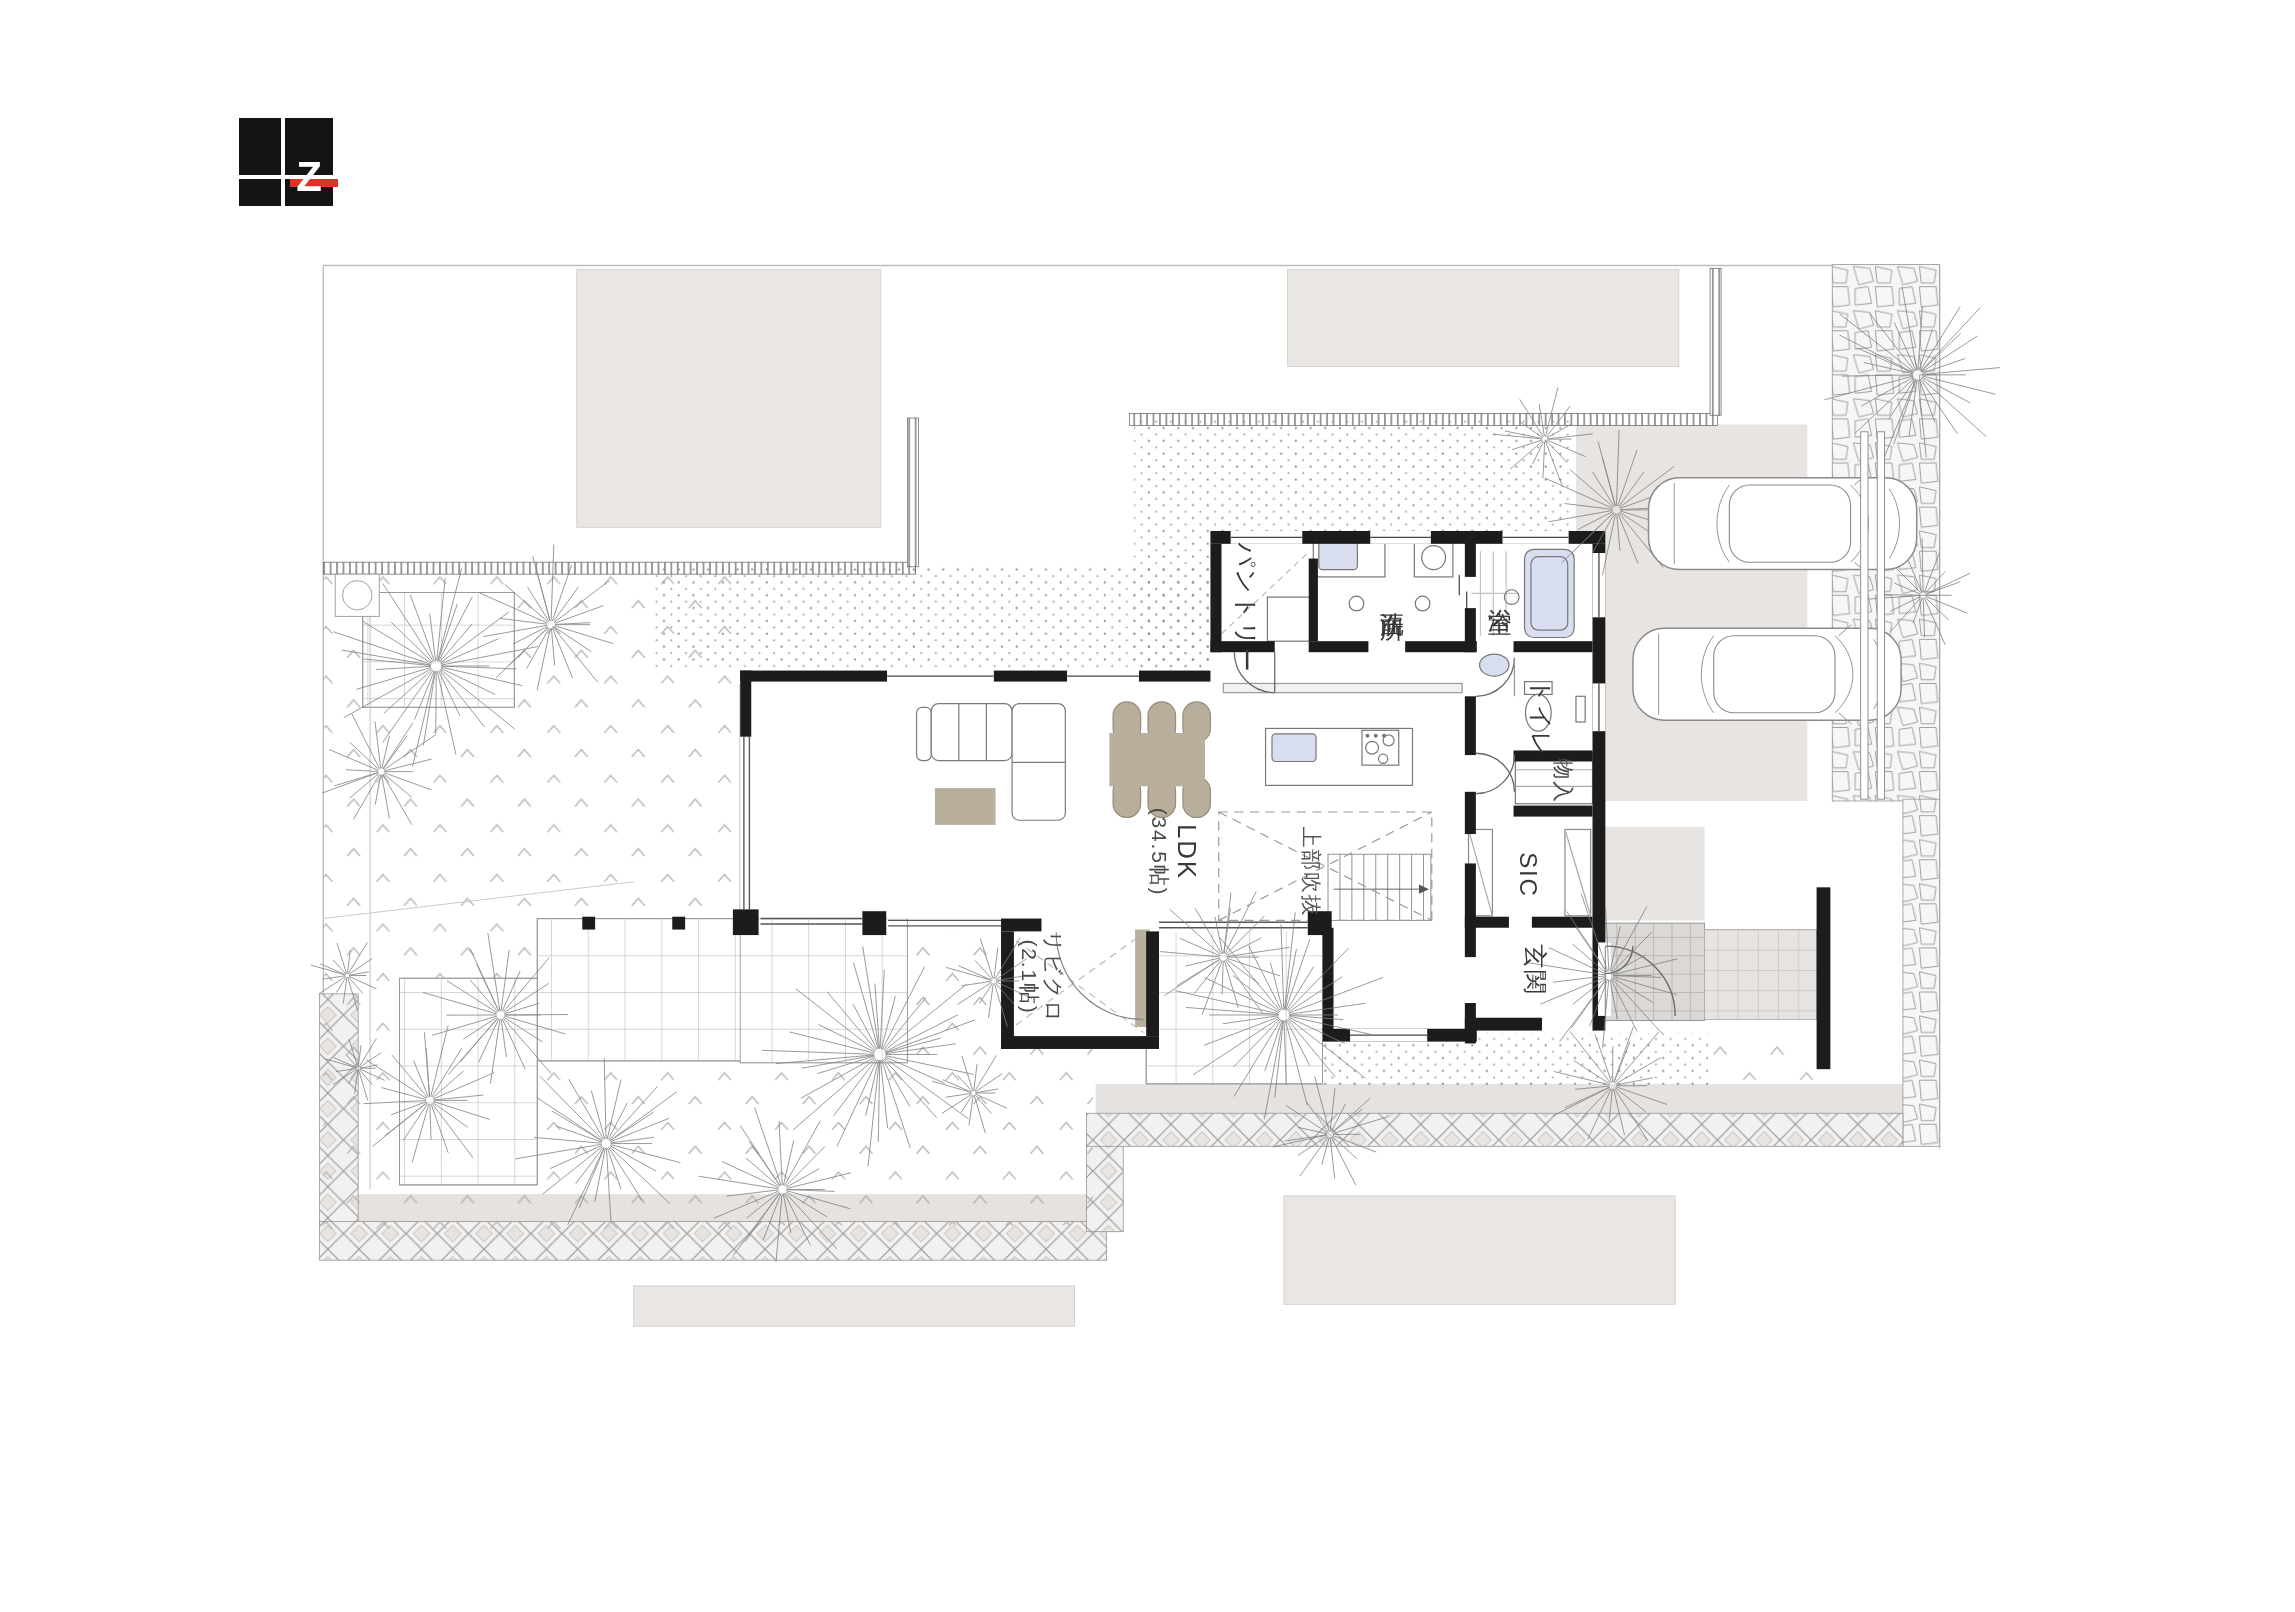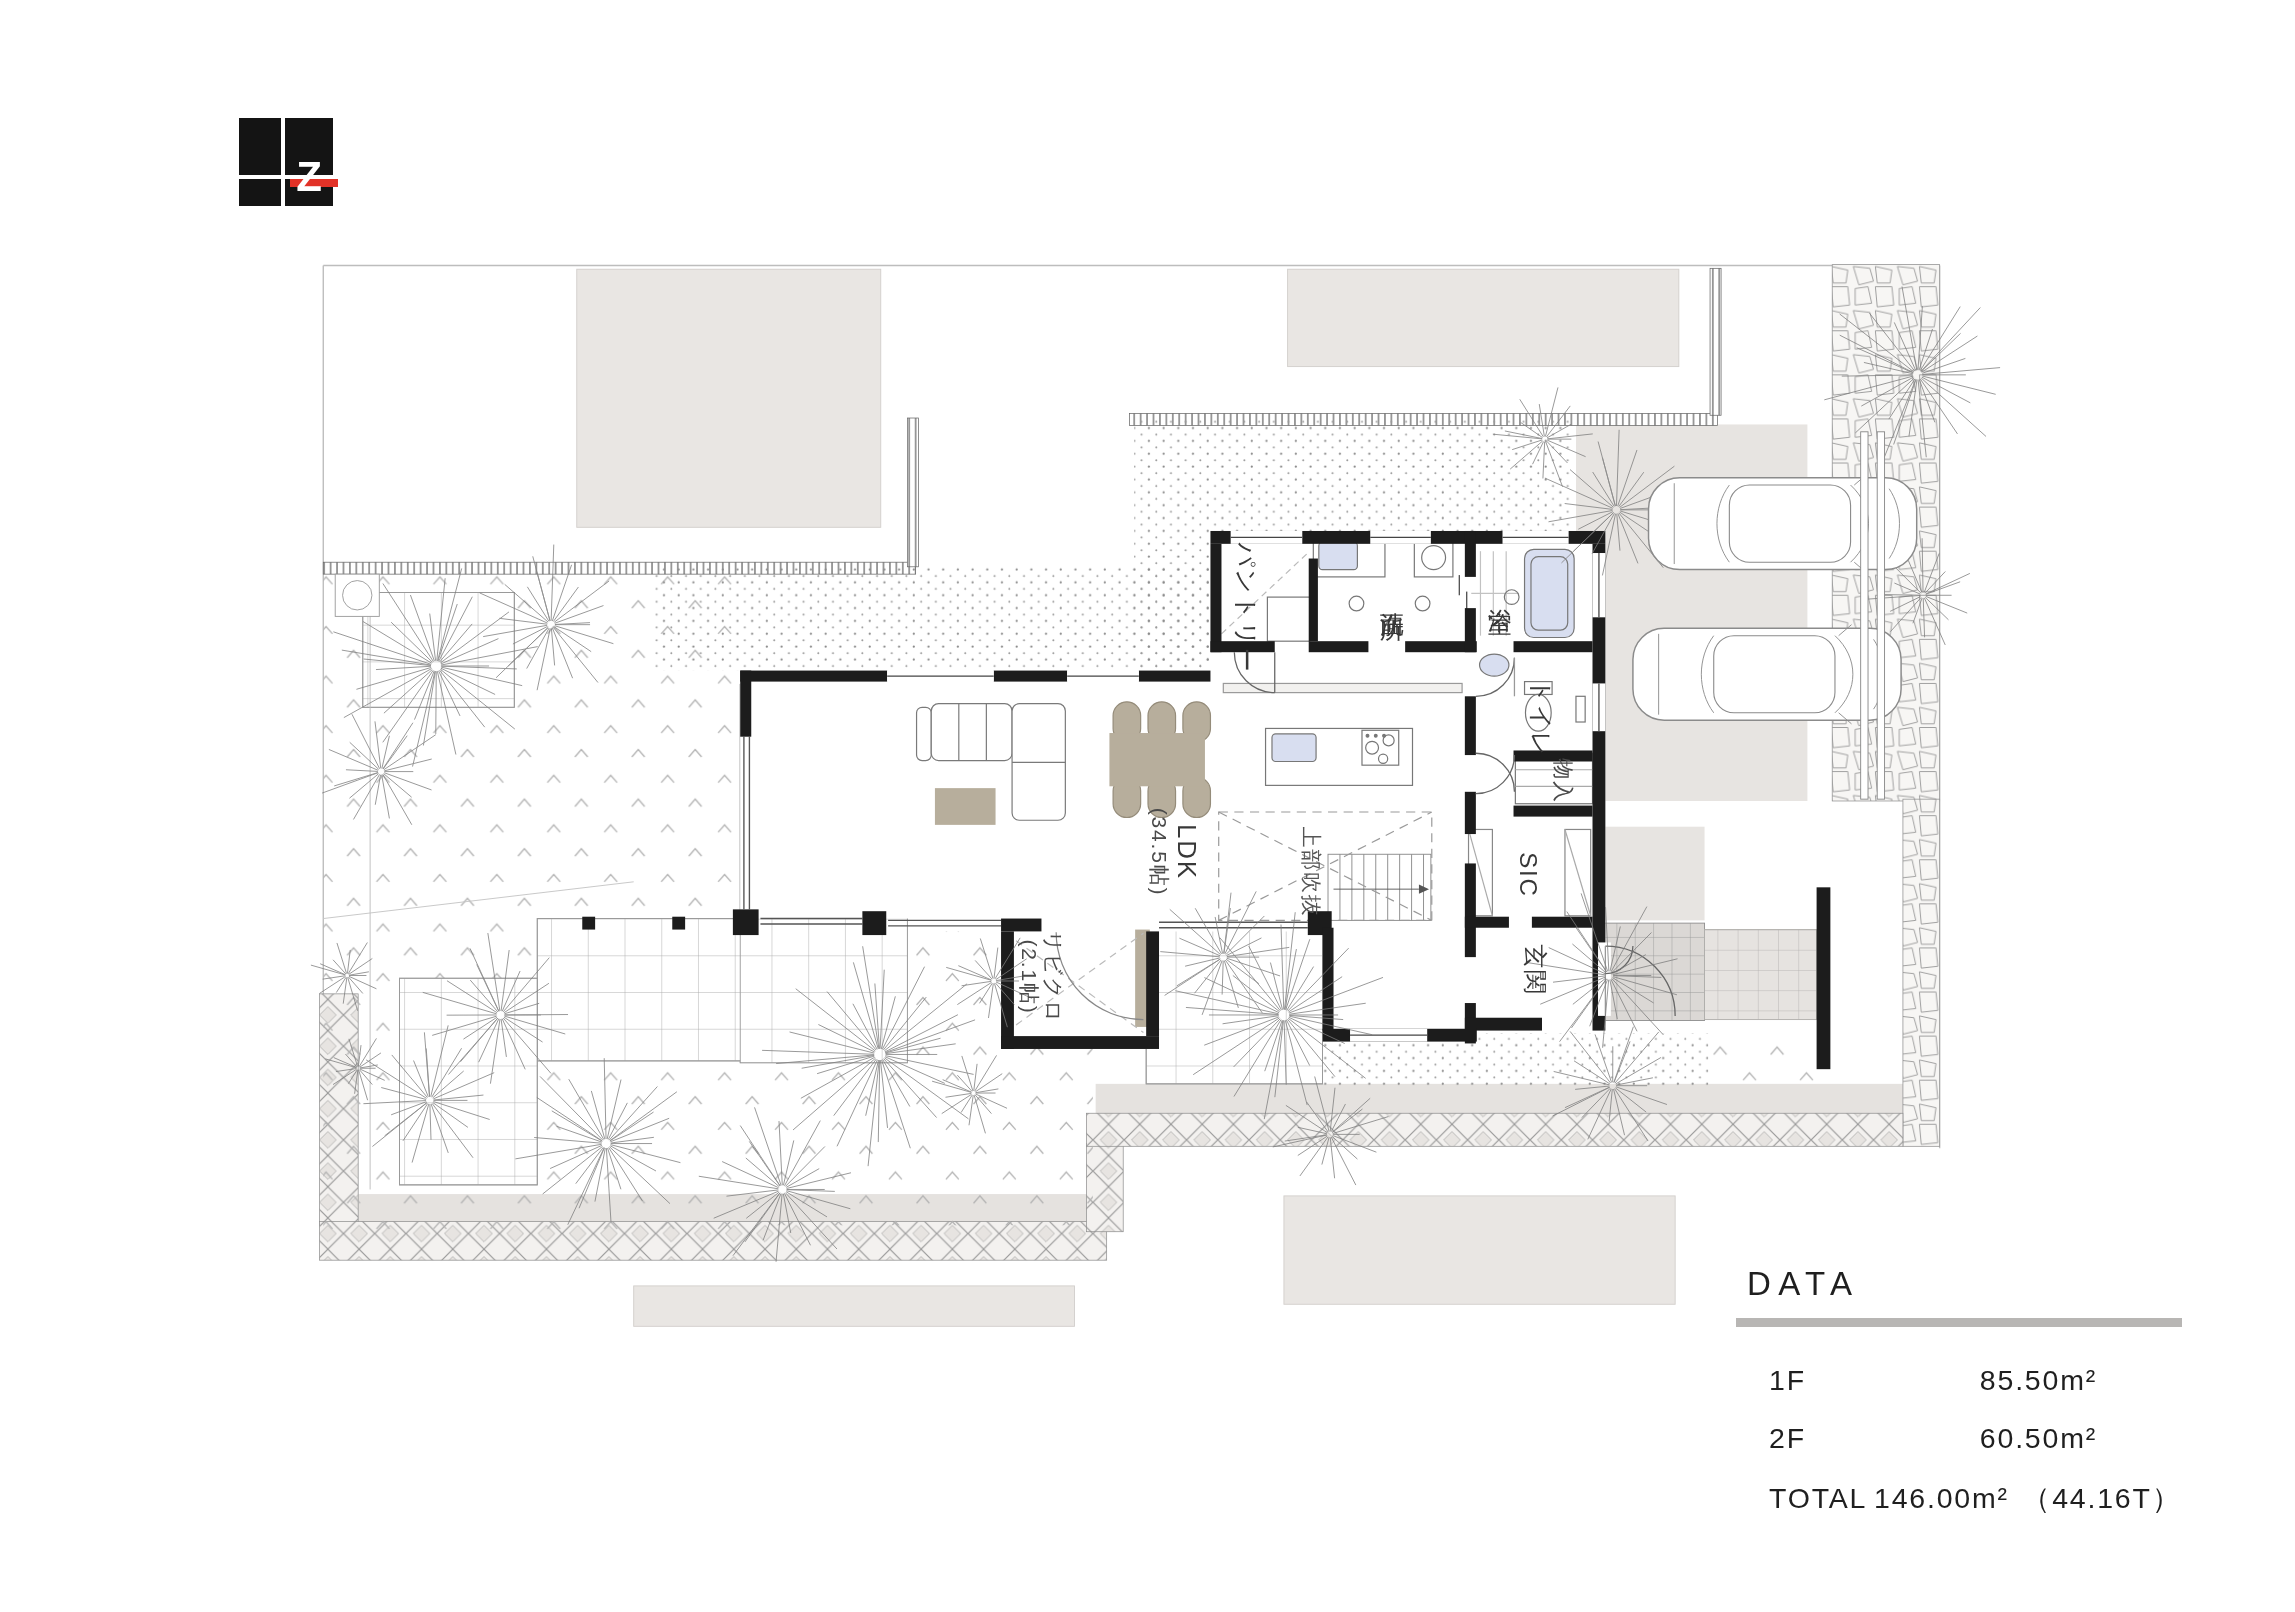--- a/index.html
+++ b/index.html
@@ -868,36 +868,15 @@
     <div>LDK</div>
     <div class="sm">(34.5帖)</div>
   </div>
   <div class="lab rot sm" style="left:1041px;top:977px;">
     <div>リビクロ</div>
     <div>(2.1帖)</div>
   </div>
   <div class="lab rot sm" style="left:1311px;top:872px;color:#555;">上部吹抜</div>
 </div>
 
-<div class="data-panel">
-  <div class="data-title">DATA</div>
-  <div class="data-rule"></div>
-  <div class="data-rows">
-    <div class="data-row">
-      <span class="rl">1F</span>
-      <span class="rv">85.50m²</span>
-      <span class="rx"></span>
-    </div>
-    <div class="data-row">
-      <span class="rl">2F</span>
-      <span class="rv">60.50m²</span>
-      <span class="rx"></span>
-    </div>
-    <div class="data-row">
-      <span class="rl">TOTAL</span>
-      <span class="rv">146.00m²</span>
-      <span class="rx">（44.16T）</span>
-    </div>
-  </div>
+
 </div>
 
-</div>
-
 
 </body></html>

